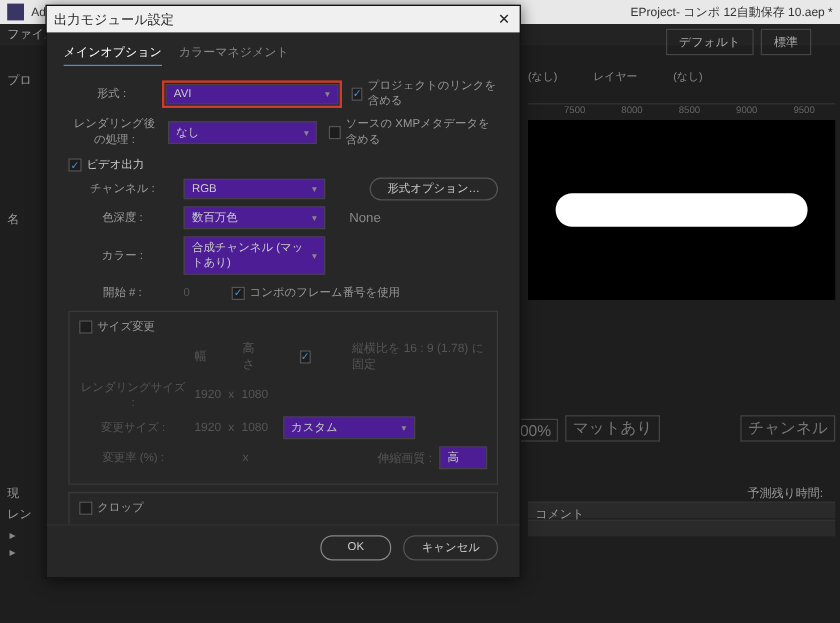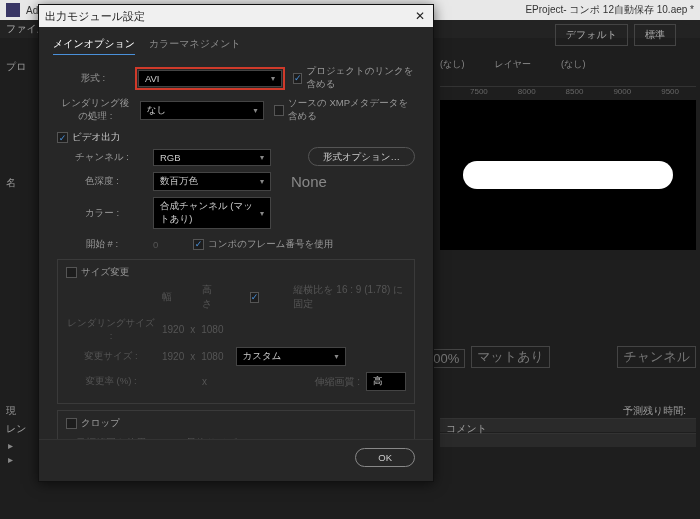--- a/index.html
+++ b/index.html
@@ -26,38 +26,38 @@
 
 .dialog { position: absolute; left: 38px; top: 4px; width: 396px; height: 478px; background: #272727; border: 1px solid #111; box-shadow: 0 2px 12px rgba(0,0,0,.6); display:flex; flex-direction:column;}
 .titlebar { height: 22px; background: #f0f0f0; color: #222; display: flex; align-items: center; justify-content: space-between; padding: 0 6px; font-size: 11px; }
 .close { width: 14px; height: 14px; display:flex; align-items:center; justify-content:center; font-size:12px; cursor:pointer;}
 .tabs { display: flex; gap: 14px; padding: 10px 14px 6px; font-size: 10px; }
 .tabs .active { color: #fff; border-bottom: 1px solid #4a90d9; padding-bottom: 3px; }
 .tabs .inactive { color: #888; padding-bottom:3px; }
 .content { padding: 4px 18px 8px; flex:1; overflow:hidden; color:#999; }
 .row { display: flex; align-items: center; margin-bottom: 6px; min-height: 18px; }
 .lbl { width: 96px; text-align: center; padding-right: 6px; color: #999; font-size: 9.5px; }
-.sel { background: #000000; border: 1px solid #444; color: #ccc; padding: 2px 6px; font-size: 9.5px; display: flex; align-items: center; justify-content: space-between; }
+.sel { background: #4c1d95; border: 1px solid #444; color: #ccc; padding: 2px 6px; font-size: 9.5px; display: flex; align-items: center; justify-content: space-between; }
 .sel.w1 { width: 144px; }
 .sel.w2 { width: 118px; }
 .sel .chev { font-size: 8px; color: #888; }
 .red-box { border: 2px solid #d03a2a; padding: 1px; }
 .chk { width: 11px; height: 11px; border: 1px solid #555; background: #1d1d1d; display: inline-flex; align-items:center; justify-content:center; margin-right: 4px; font-size:9px; color:#4a90d9;}
 .chk.on::after{content:"✓";}
 .chk-lbl { font-size: 9.5px; color: #999; }
 .section { border: 1px solid #3a3a3a; margin: 6px 0; padding: 6px 8px; }
 .section.dim { color: #555; }
 .section.dim .lbl, .section.dim .val { color: #555; }
 .sec-head { display: flex; align-items: center; margin-bottom: 4px; }
 .val { color: #4a90d9; font-size: 9.5px; }
 .val.dim { color:#555; }
 .btn { border: 1px solid #555; background: transparent; color: #ccc; padding: 3px 14px; border-radius: 10px; font-size: 9.5px; cursor:pointer;}
 .btn.primary { border-color:#888; padding:3px 22px;}
 .foot { display:flex; justify-content:flex-end; gap:10px; padding:8px 18px 14px; border-top:1px solid #333;}
-.none { font-size:15px; color:#888; margin-left:20px;}
+.none { font-size:11px; color:#888; margin-left:20px;}
 </style>
 </head>
 <body>
 
 <div class="bg">
   <div class="bg-top">
     <div class="ad"></div>
     <span>Ad</span>
     <span style="margin-left:auto">EProject- コンポ 12自動保存 10.aep *</span>
   </div>
@@ -216,14 +216,15 @@
         <span style="margin-left:40px">最終サイズ :</span>
 
       </div>
 
     </div>
 
   </div>
 
   <div class="foot">
     <span class="btn primary">OK</span>
+    <span class="btn">キャンセル</span>
   </div>
 </div>
 
 </body></html>

